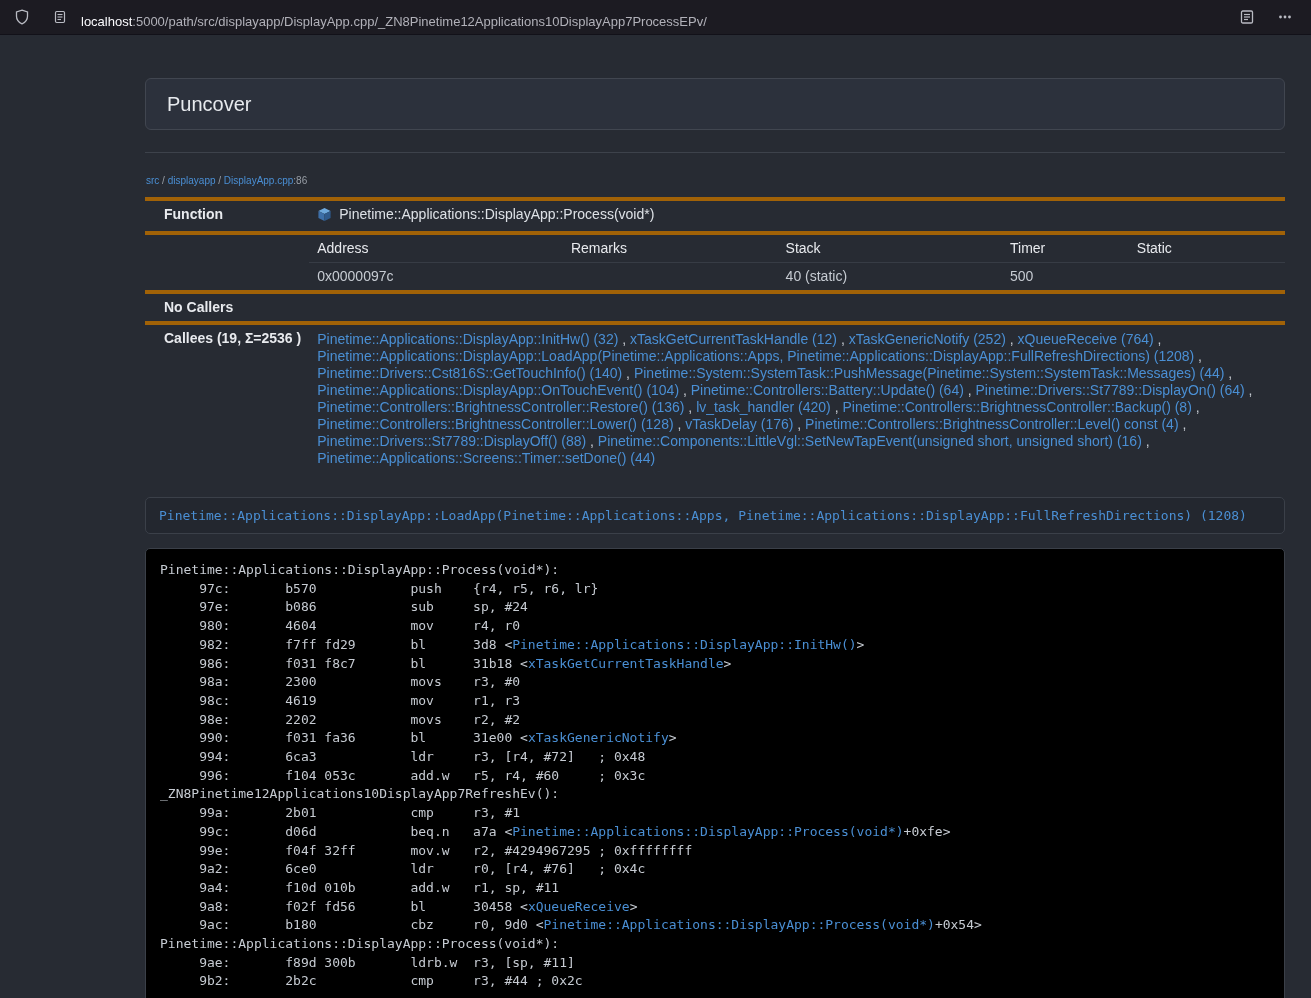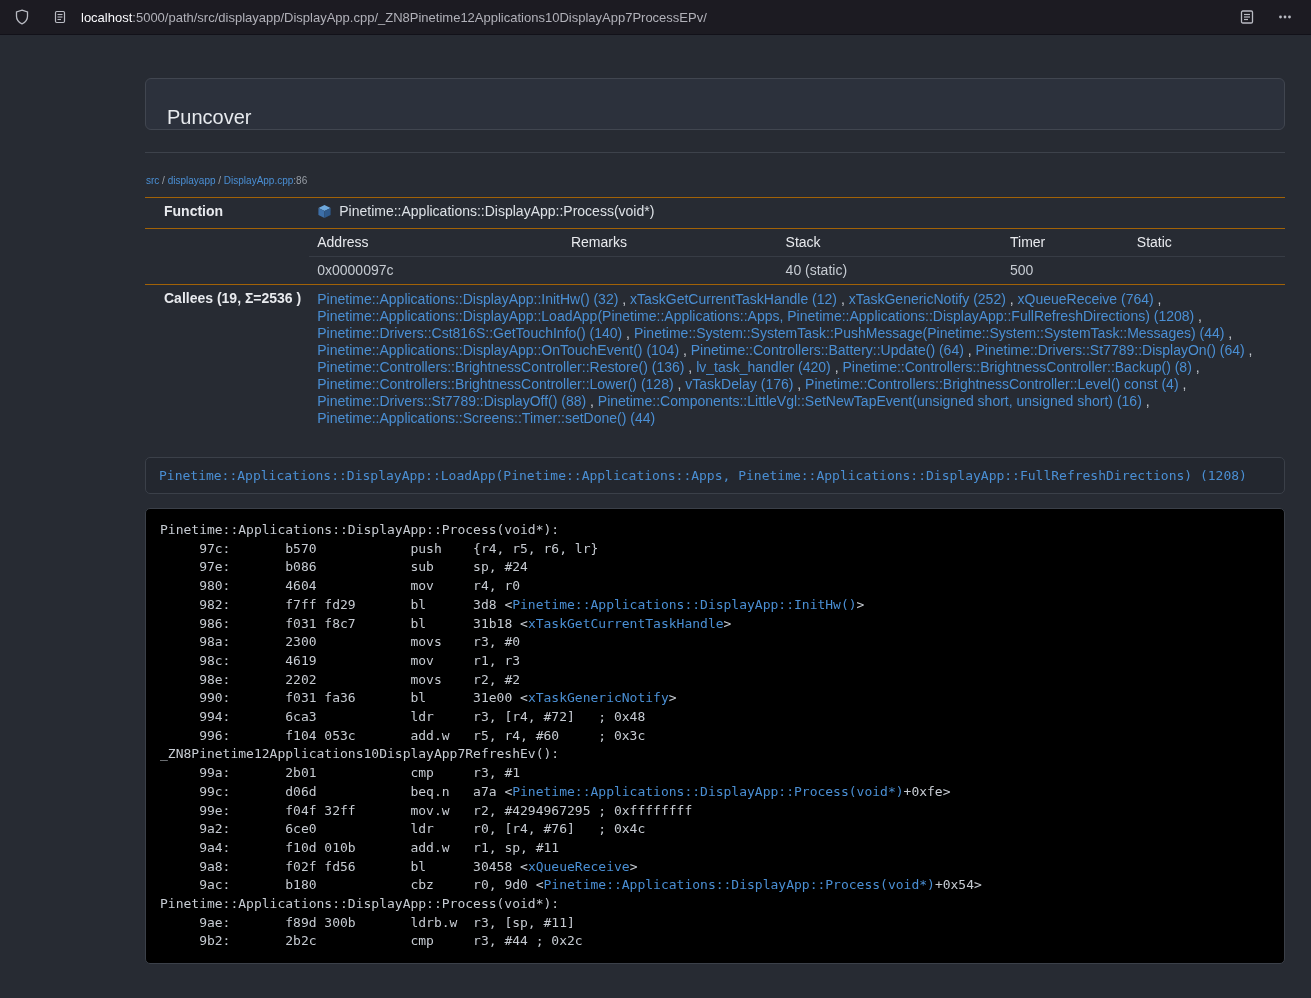--- a/index.html
+++ b/index.html
@@ -9,40 +9,40 @@
     background:#272b33;
     font-family:"Liberation Sans", sans-serif;
     color:#c6cbd2;
   }
   
   .browser-bar{
     height:35px; background:#1c1b22; border-bottom:1px solid #121119;
     display:flex; align-items:center; padding:0 10px;
   }
   .bar-icon{ display:inline-flex; align-items:center; justify-content:center; width:24px; height:24px; border-radius:4px; }
-  .url-area{ display:flex; align-items:center; gap:9px; margin-left:14px; flex:1; min-width:0; font-size:13px; white-space:nowrap; overflow:hidden; }
+  .url-area{ display:flex; align-items:flex-end; gap:9px; margin-left:14px; flex:1; min-width:0; font-size:13px; white-space:nowrap; overflow:hidden; }
   .url-host{ color:#fbfbfe; }
   .url-rest{ color:#b1b1b9; }
   .bar-right{ display:flex; align-items:center; gap:14px; margin-right:4px; }
   
   .page{ margin:43px 0 0 145px; width:1140px; font-size:14px; }
   .jumbotron{
     height:52px; background:#2c313c; border:1px solid #414650; border-radius:6px;
-    display:flex; align-items:flex-end; padding:0 21px;
+    display:flex; align-items:center; padding:0 21px;
   }
   .jumbotron h1{ margin:0; font-size:20px; font-weight:500; color:#e7eaee; }
   hr.divider{ border:none; border-top:1px solid #3d424b; margin:22px 0; }
   .breadcrumb{ font-size:10px; margin:0 0 11px 1px; }
   .lnk{ color:#4a8fd4; text-decoration:none; cursor:pointer; }
   .bc-sep,.bc-suffix{ color:#989ea6; }
   
   table.fn{ width:100%; border-collapse:collapse; font-size:14px; }
   table.fn > tbody > tr > th,
   table.fn > tbody > tr > td{
-    border-top:1px solid #a16207; padding:5px 8px; text-align:left;
+    border-top:4px solid #a16207; padding:5px 8px; text-align:left;
     vertical-align:top; line-height:17px;
   }
   th.rowh{ width:151px; color:#e8eaee; font-weight:bold; padding-left:19px !important; white-space:nowrap; }
   td.fncell{ color:#dde1e6; }
   td.nested{ padding:0 !important; }
   table.inner{ width:100%; border-collapse:collapse; }
   table.inner th, table.inner td{ padding:5px 8px; text-align:left; line-height:17px; }
   table.inner th{ color:#e8eaee; font-weight:normal; }
   table.inner tbody td{ border-top:1px solid #373c45; }
   td.callees{ line-height:20px; padding-top:6px !important; padding-bottom:8px !important; }
@@ -151,20 +151,24 @@
                 <td></td>
                 <td>40 (static)</td>
                 <td>500</td>
                 <td></td>
               </tr>
             </tbody>
           </table>
         </td>
       </tr>
       <tr>
+        <th class="rowh">No Callers</th>
+        <td></td>
+      </tr>
+      <tr>
         <th class="rowh">Callees (19, Σ=2536 )</th>
         <td class="callees"><a class="lnk" href="#">Pinetime::Applications::DisplayApp::InitHw() (32)</a> , <a class="lnk" href="#">xTaskGetCurrentTaskHandle (12)</a> , <a class="lnk" href="#">xTaskGenericNotify (252)</a> , <a class="lnk" href="#">xQueueReceive (764)</a> , <a class="lnk" href="#">Pinetime::Applications::DisplayApp::LoadApp(Pinetime::Applications::Apps, Pinetime::Applications::DisplayApp::FullRefreshDirections) (1208)</a> , <a class="lnk" href="#">Pinetime::Drivers::Cst816S::GetTouchInfo() (140)</a> , <a class="lnk" href="#">Pinetime::System::SystemTask::PushMessage(Pinetime::System::SystemTask::Messages) (44)</a> , <a class="lnk" href="#">Pinetime::Applications::DisplayApp::OnTouchEvent() (104)</a> , <a class="lnk" href="#">Pinetime::Controllers::Battery::Update() (64)</a> , <a class="lnk" href="#">Pinetime::Drivers::St7789::DisplayOn() (64)</a> , <a class="lnk" href="#">Pinetime::Controllers::BrightnessController::Restore() (136)</a> , <a class="lnk" href="#">lv_task_handler (420)</a> , <a class="lnk" href="#">Pinetime::Controllers::BrightnessController::Backup() (8)</a> , <a class="lnk" href="#">Pinetime::Controllers::BrightnessController::Lower() (128)</a> , <a class="lnk" href="#">vTaskDelay (176)</a> , <a class="lnk" href="#">Pinetime::Controllers::BrightnessController::Level() const (4)</a> , <a class="lnk" href="#">Pinetime::Drivers::St7789::DisplayOff() (88)</a> , <a class="lnk" href="#">Pinetime::Components::LittleVgl::SetNewTapEvent(unsigned short, unsigned short) (16)</a> , <a class="lnk" href="#">Pinetime::Applications::Screens::Timer::setDone() (44)</a></td>
       </tr>
     </tbody>
   </table>
 
   <div class="symbol-box">
     <a class="lnk" href="#">Pinetime::Applications::DisplayApp::LoadApp(Pinetime::Applications::Apps, Pinetime::Applications::DisplayApp::FullRefreshDirections) (1208)</a>
   </div>
 

